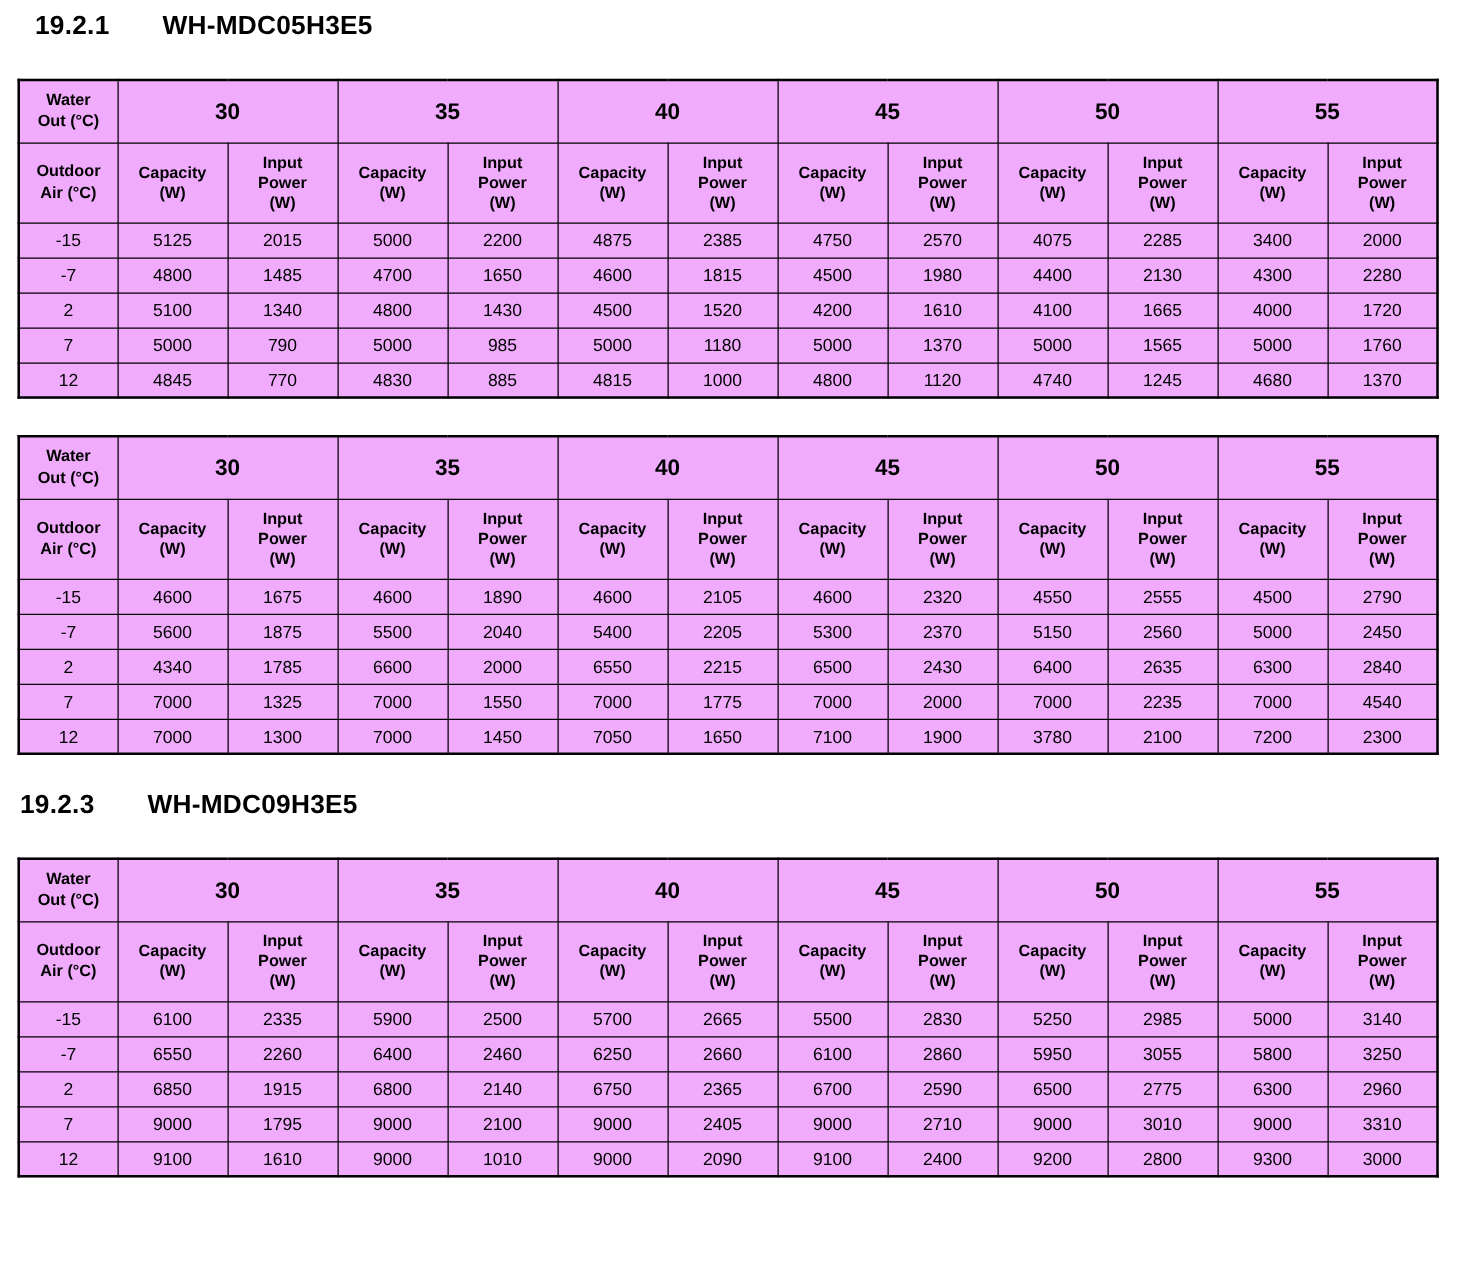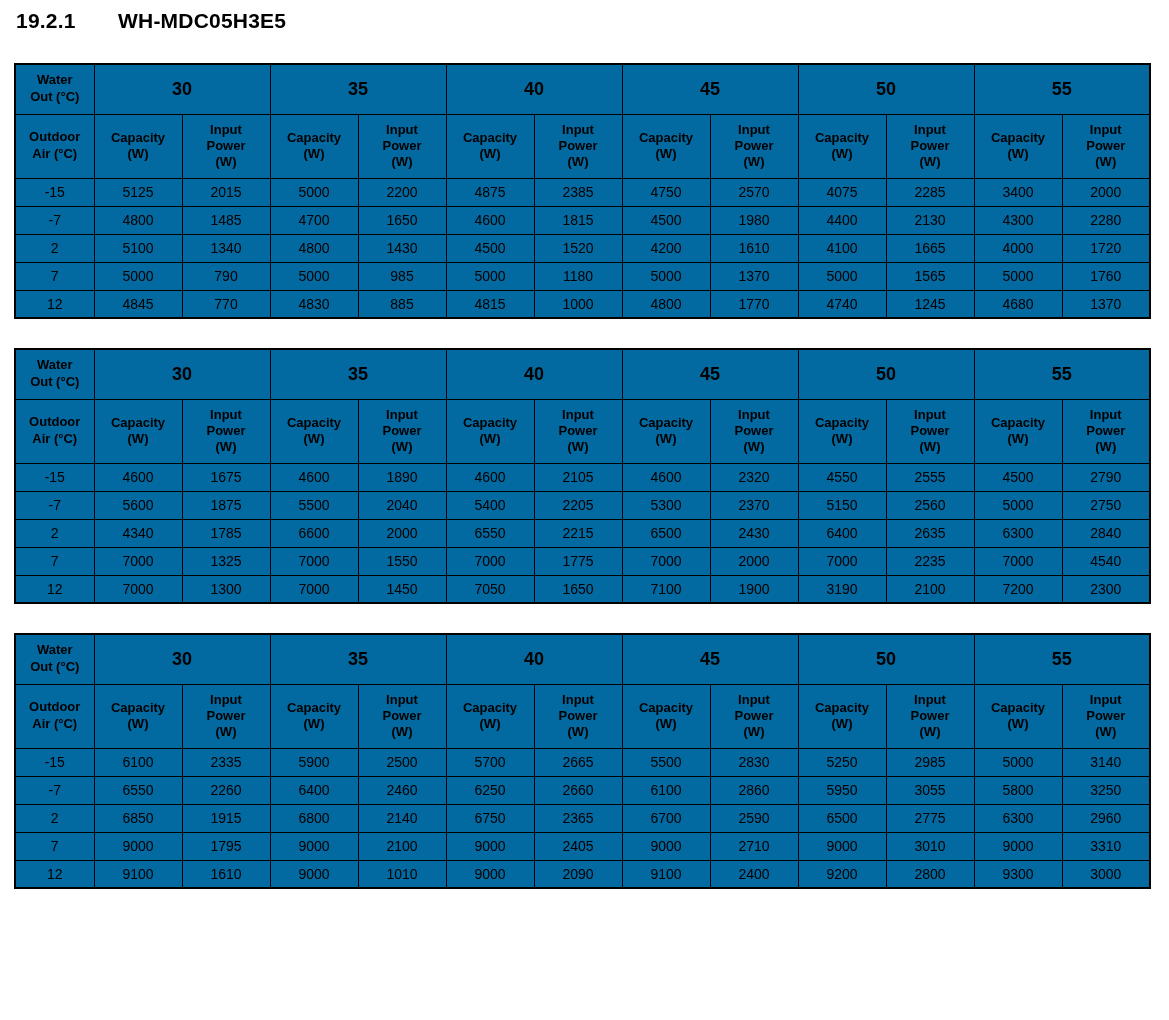--- a/index.html
+++ b/index.html
@@ -20,28 +20,28 @@
   .heading {
     display: flex;
     align-items: baseline;
     margin: 0;
     padding: 27px 0 0 16px;
     font-size: 21px;
     line-height: 26px;
     font-weight: bold;
     letter-spacing: 0.2px;
   }
-  section.first .heading { padding-top: 8px; }
+  section.first .heading { padding-top: 8px; margin-left: 12px; }
   .h-num { width: 102px; flex: none; }
   table.spec-table {
     border-collapse: collapse;
     table-layout: fixed;
     margin: 29px 0 0 14px;
     border: 2px solid #000;
-    background: #0369a1;
+    background: #f0abfc;
   }
   table.spec-table th, table.spec-table td {
     border: 1px solid #000;
     text-align: center;
     vertical-align: middle;
     padding: 0;
     overflow: hidden;
   }
   tr.row-top { height: 50px; }
   tr.row-sub { height: 64px; }
@@ -196,21 +196,21 @@
           </tr>
           <tr class="row-data">
             <td class="air-cell">12</td>
             <td class="val-cell">4845</td>
             <td class="val-cell">770</td>
             <td class="val-cell">4830</td>
             <td class="val-cell">885</td>
             <td class="val-cell">4815</td>
             <td class="val-cell">1000</td>
             <td class="val-cell">4800</td>
-            <td class="val-cell">1770</td>
+            <td class="val-cell">1120</td>
             <td class="val-cell">4740</td>
             <td class="val-cell">1245</td>
             <td class="val-cell">4680</td>
             <td class="val-cell">1370</td>
           </tr>
         </tbody>
       </table>
   </section>
 
   <section>
@@ -298,21 +298,21 @@
             <td class="val-cell">1875</td>
             <td class="val-cell">5500</td>
             <td class="val-cell">2040</td>
             <td class="val-cell">5400</td>
             <td class="val-cell">2205</td>
             <td class="val-cell">5300</td>
             <td class="val-cell">2370</td>
             <td class="val-cell">5150</td>
             <td class="val-cell">2560</td>
             <td class="val-cell">5000</td>
-            <td class="val-cell">2750</td>
+            <td class="val-cell">2450</td>
           </tr>
           <tr class="row-data">
             <td class="air-cell">2</td>
             <td class="val-cell">4340</td>
             <td class="val-cell">1785</td>
             <td class="val-cell">6600</td>
             <td class="val-cell">2000</td>
             <td class="val-cell">6550</td>
             <td class="val-cell">2215</td>
             <td class="val-cell">6500</td>
@@ -340,30 +340,34 @@
           <tr class="row-data">
             <td class="air-cell">12</td>
             <td class="val-cell">7000</td>
             <td class="val-cell">1300</td>
             <td class="val-cell">7000</td>
             <td class="val-cell">1450</td>
             <td class="val-cell">7050</td>
             <td class="val-cell">1650</td>
             <td class="val-cell">7100</td>
             <td class="val-cell">1900</td>
-            <td class="val-cell">3190</td>
+            <td class="val-cell">3780</td>
             <td class="val-cell">2100</td>
             <td class="val-cell">7200</td>
             <td class="val-cell">2300</td>
           </tr>
         </tbody>
       </table>
   </section>
 
   <section>
+    <h2 class="heading">
+      <span class="h-num">19.2.3</span>
+      <span class="h-model">WH-MDC09H3E5</span>
+    </h2>
     <table class="spec-table">
         <colgroup>
           <col style="width: 79px;">
           <col style="width: 88px;">
           <col style="width: 88px;">
           <col style="width: 88px;">
           <col style="width: 88px;">
           <col style="width: 88px;">
           <col style="width: 88px;">
           <col style="width: 88px;">

